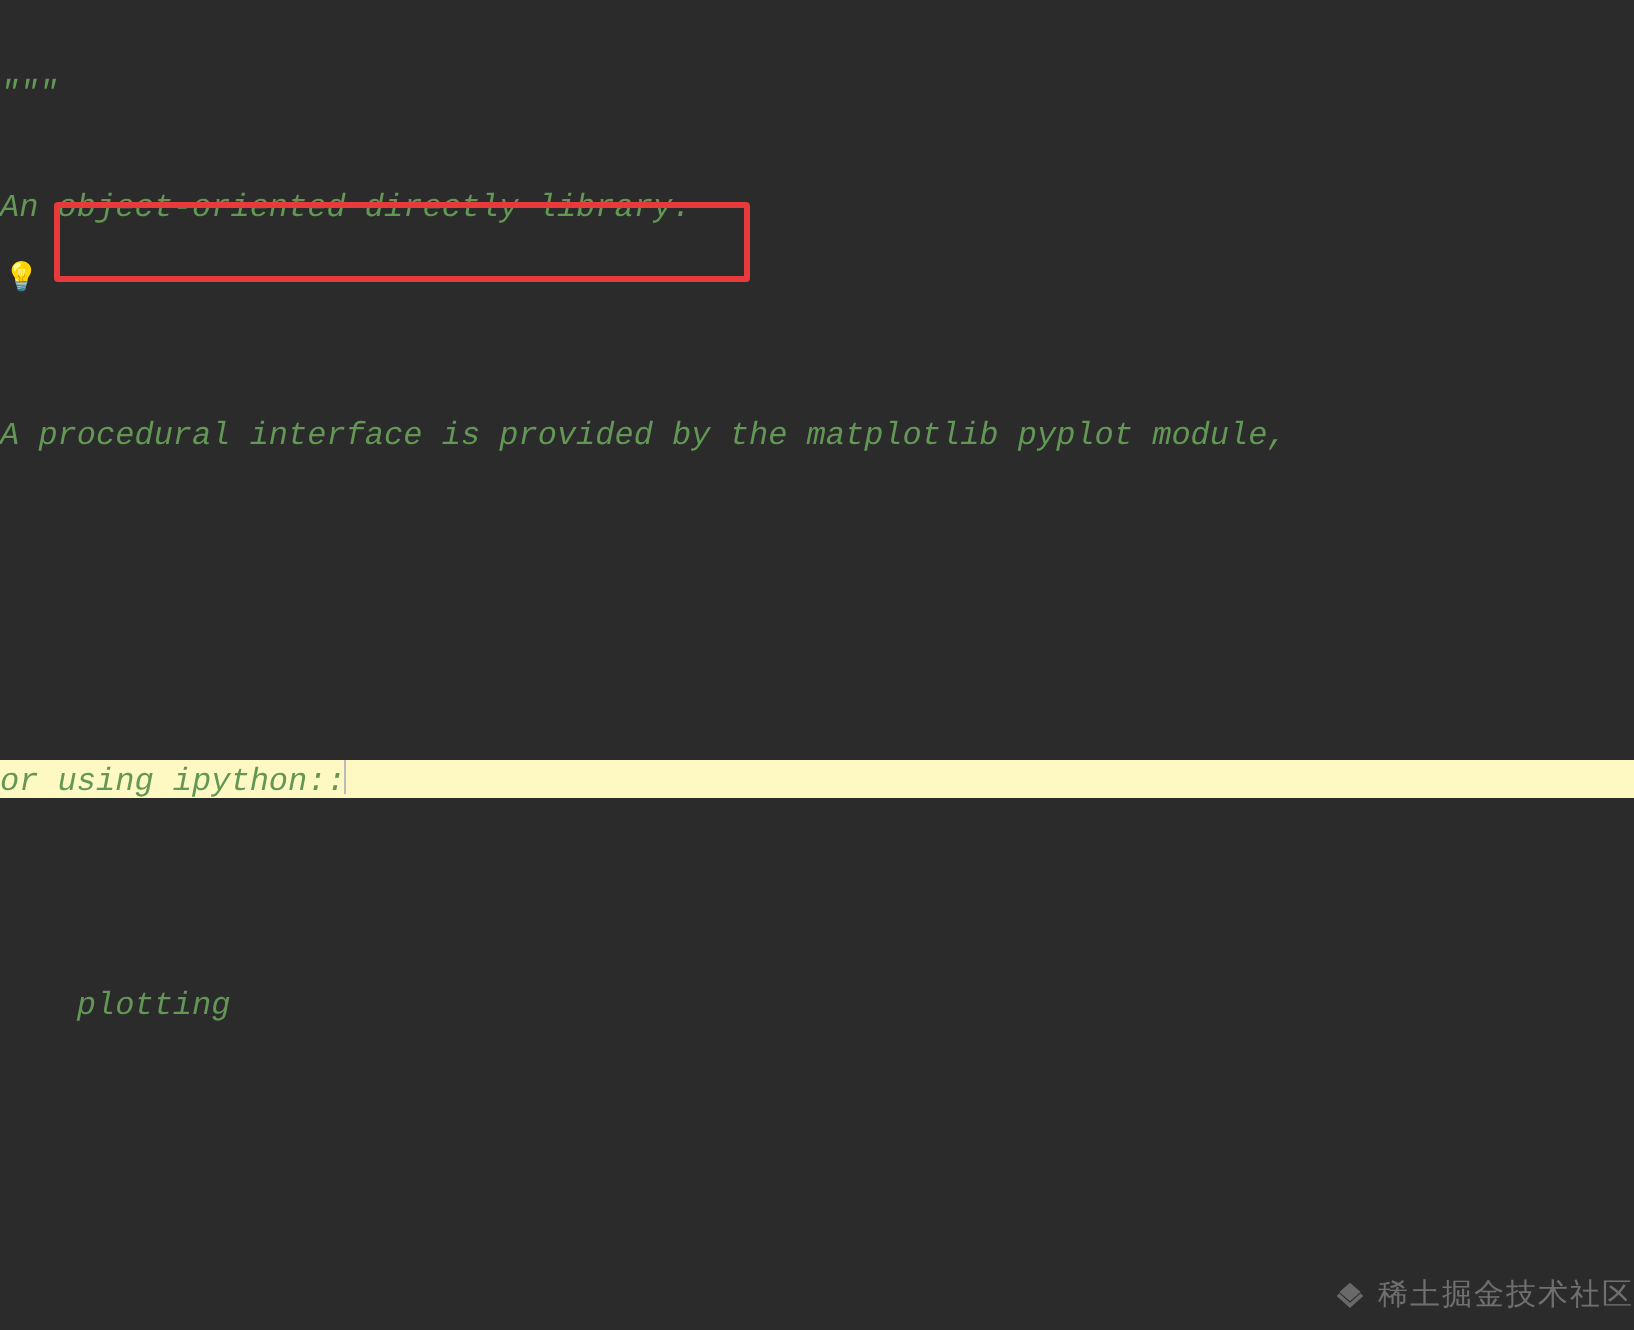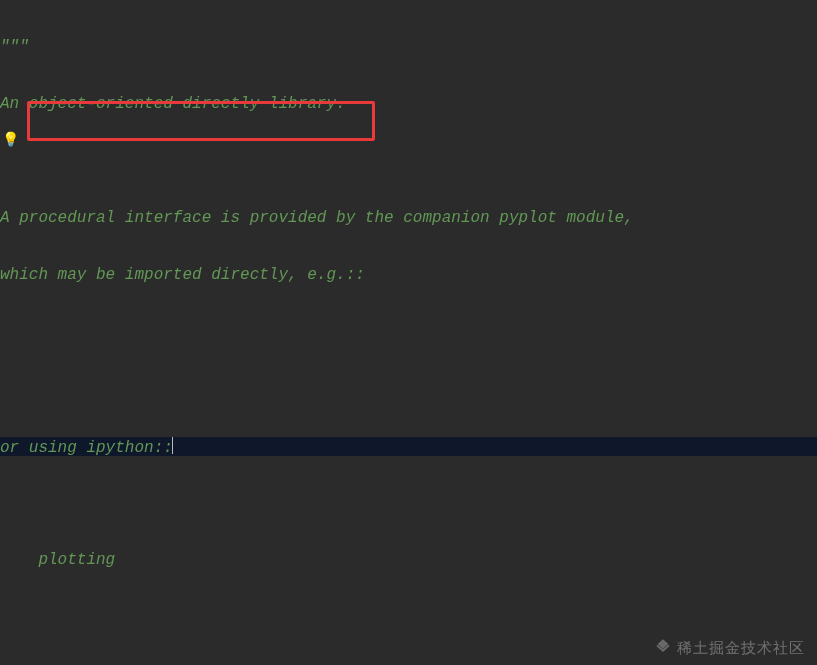--- a/index.html
+++ b/index.html
@@ -19,21 +19,21 @@
     position: relative;
     white-space: pre;
     padding-top: 0px;
   }
   .line {
     position: relative;
     height: 19px;
     padding-left: 0px;
   }
   .current-line {
-    background: #0f172a;
+    background: #fef9c3;
   }
   .caret {
     display: inline-block;
     width: 1px;
     height: 17px;
     background: #bbbbbb;
     vertical-align: -2px;
     margin-left: -1px;
   }
   .red-box {
@@ -50,42 +50,41 @@
     position: absolute;
     left: 2px;
     top: 131px;
     font-style: normal;
     font-size: 14px;
     color: #f2c94c;
     pointer-events: none;
   }
   .watermark {
     position: absolute;
-    right: 12px;
+    right: 0;
     bottom: 8px;
     font-style: normal;
     font-family: "Helvetica", "Arial", sans-serif;
     font-size: 15px;
     color: rgba(255,255,255,0.32);
     letter-spacing: 1px;
     display: flex;
-    align-items: flex-start;
+    align-items: center;
     gap: 6px;
   }
   .watermark svg { opacity: 0.32; }
 </style>
 </head>
 <body>
 
 <div class="editor">
   <div class="line">"""</div>
   <div class="line">An object-oriented directly library.</div>
   <div class="line"></div>
-  <div class="line">A procedural interface is provided by the companion pyplot module,</div>
-  <div class="line">which may be imported directly, e.g.::</div>
+  <div class="line">A procedural interface is provided by the matplotlib pyplot module,</div>
   <div class="line"></div>
   <div class="line"></div>
   <div class="line current-line"><span>or using ipython::</span><span class="caret"></span></div>
   <div class="line"></div>
   <div class="line">    plotting</div>
   
   
   
   
   

